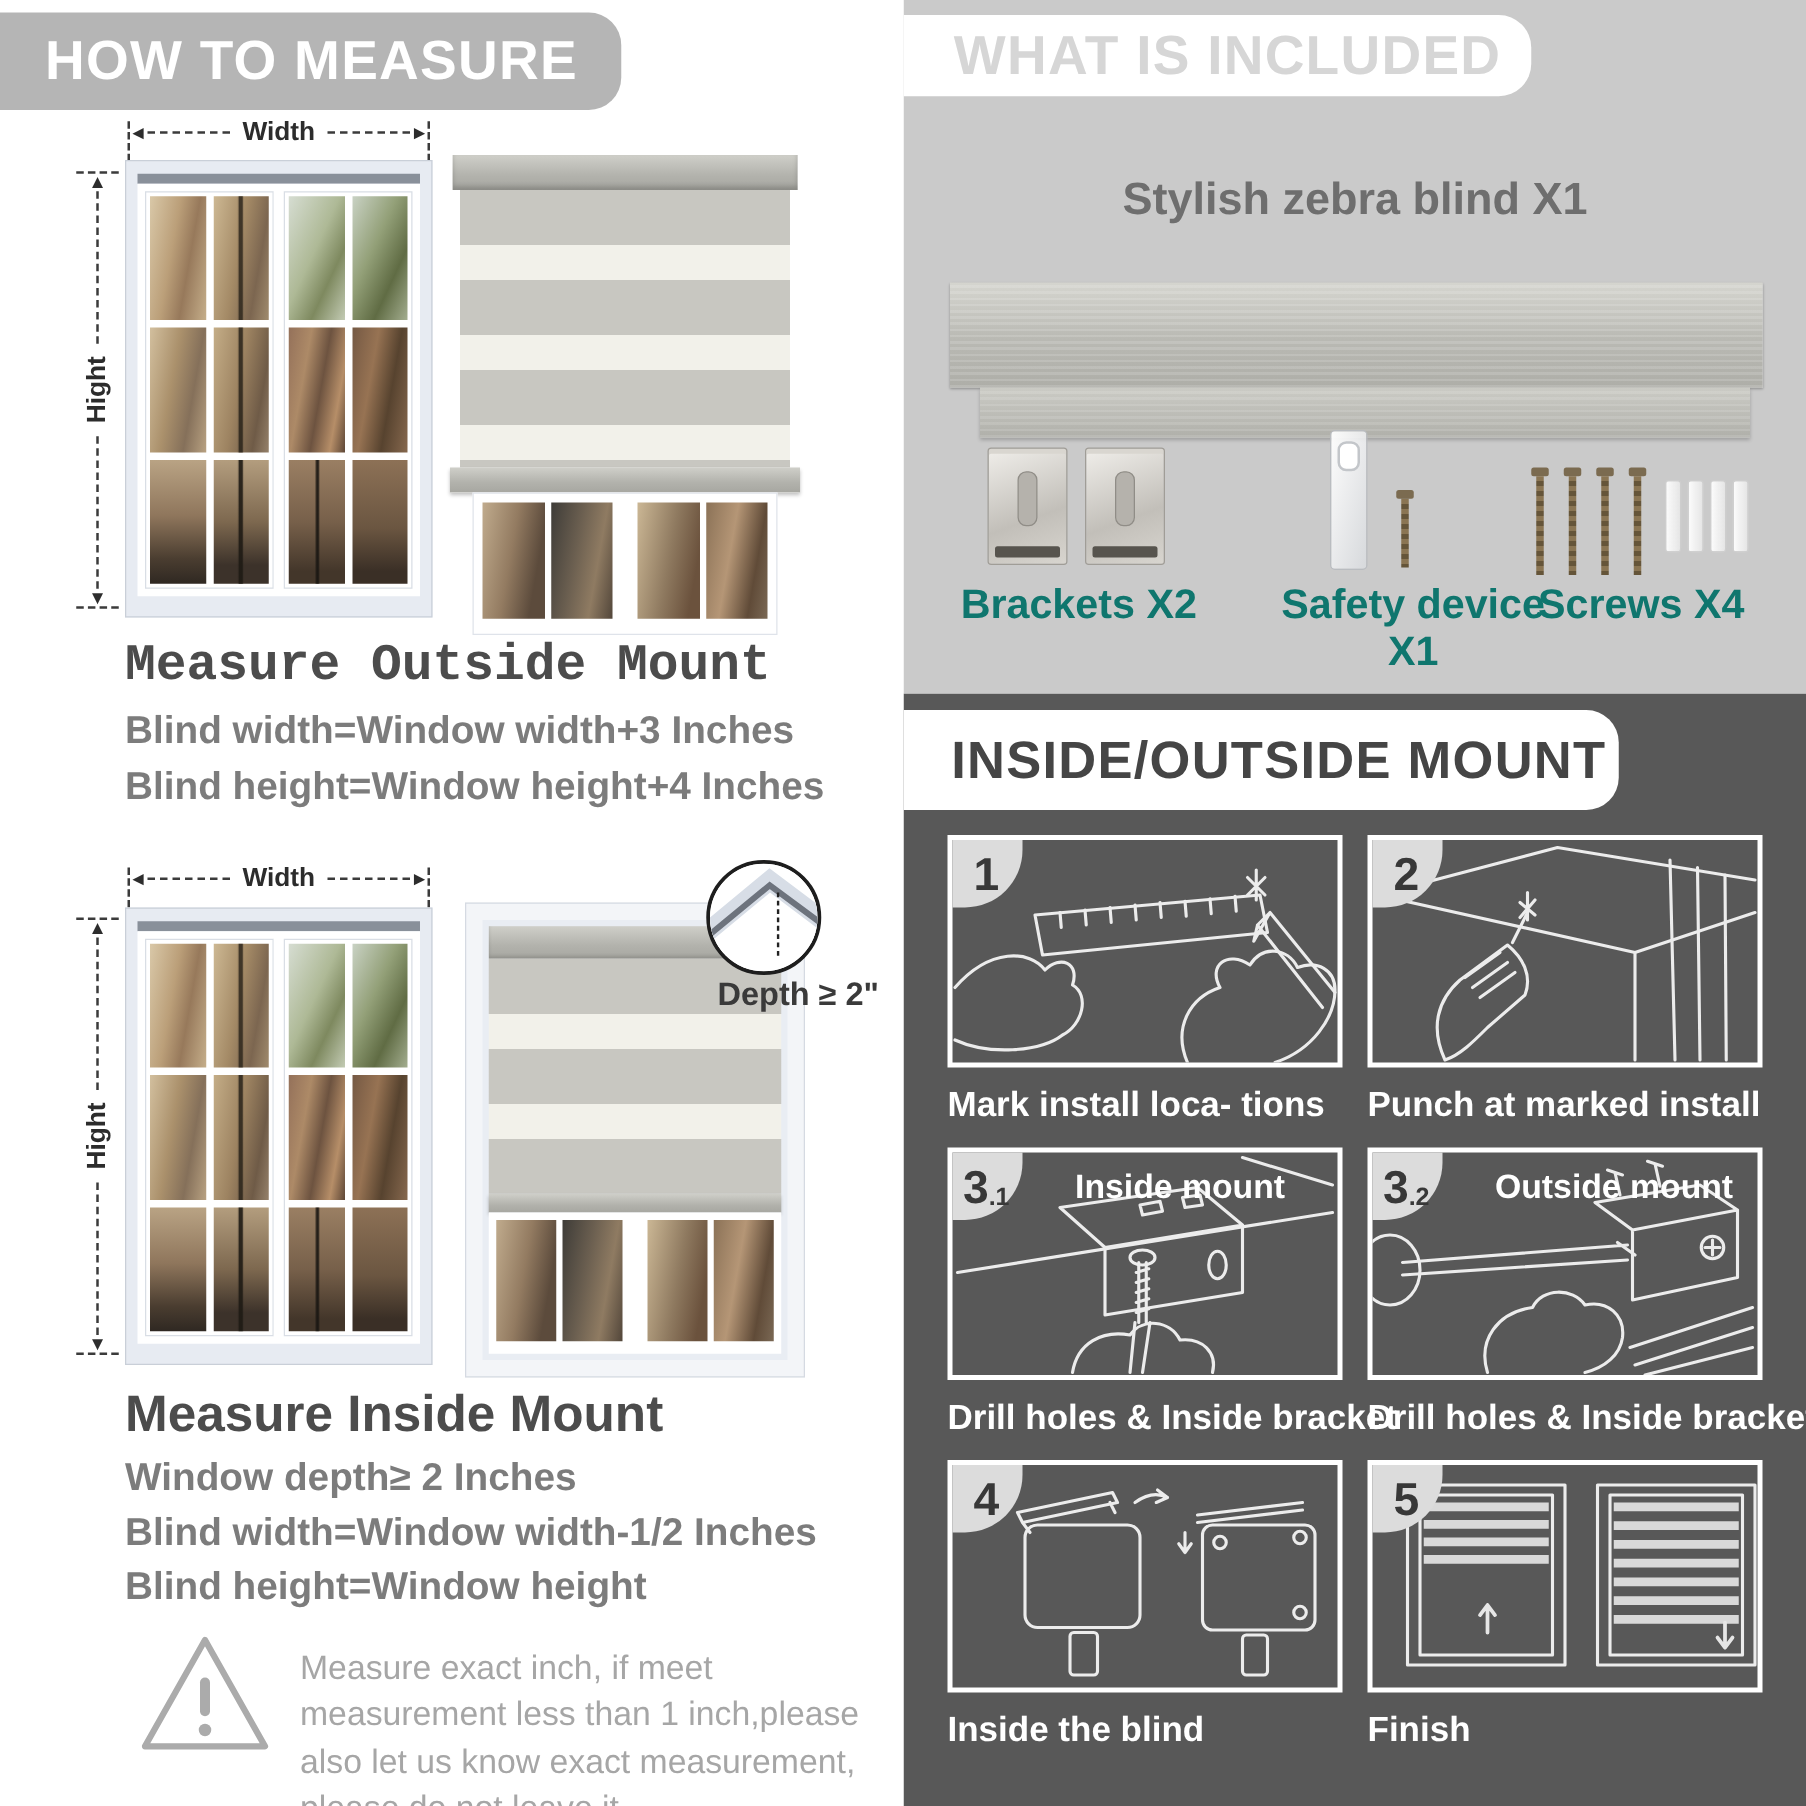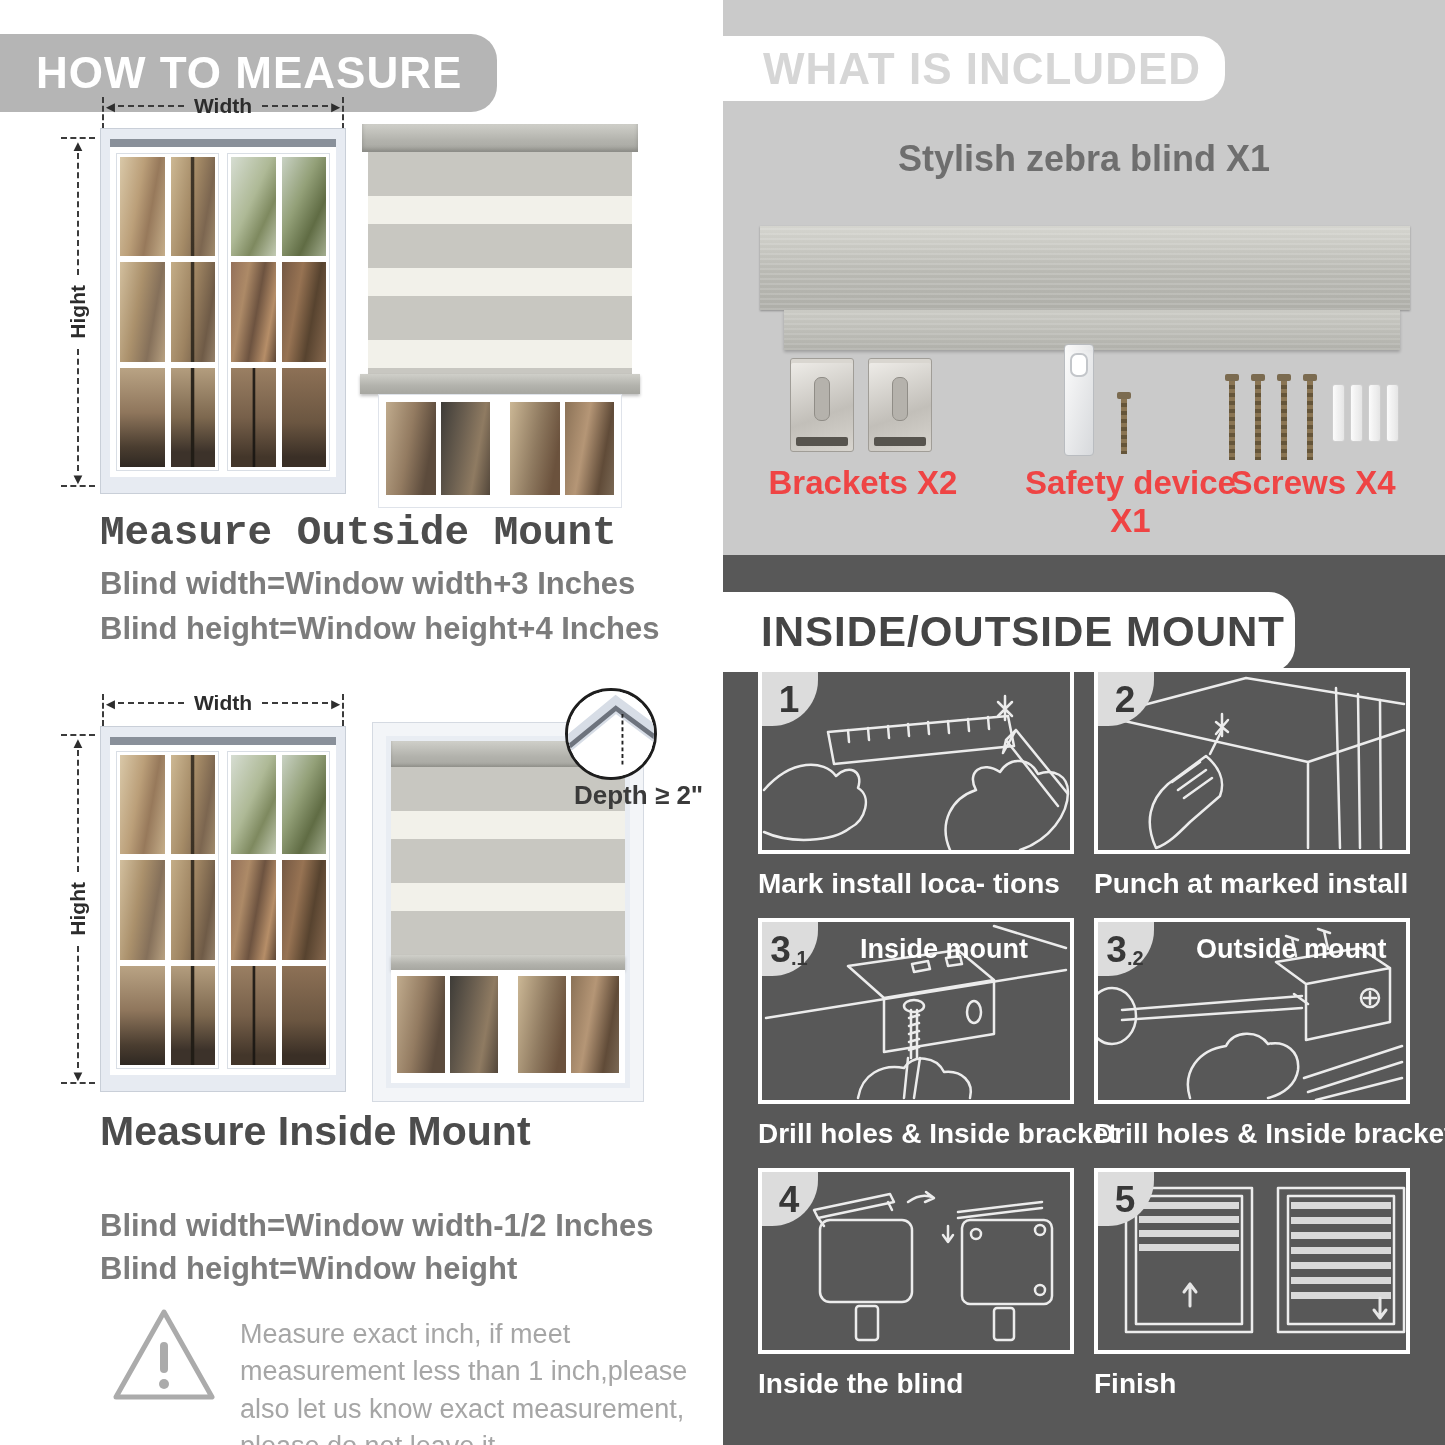--- a/index.html
+++ b/index.html
@@ -5,21 +5,21 @@
   * { margin:0; padding:0; box-sizing:border-box; }
   html,body { background:#fff; }
   .canvas {
     position:relative; width:1445px; height:1445px; overflow:hidden;
     background:#fff; font-family:"Liberation Sans", sans-serif;
   }
   .abs { position:absolute; }
 
   
   .banner { position:absolute; display:flex; align-items:center;
-    font-weight:bold; letter-spacing:1px;margin-top:24px; }
+    font-weight:bold; letter-spacing:1px; }
   .banner-how { left:0; top:10px; width:497px; height:78px; background:#b5b5b5;
     border-radius:0 26px 26px 0; color:#fff; font-size:44px; padding-left:36px; }
   .banner-incl { left:723px; top:12px; width:502px; height:65px; background:#fff;
     border-radius:0 26px 26px 0; color:#d6d6d6; font-size:44px; padding-left:40px; }
   .banner-mount { left:723px; top:568px; width:572px; height:80px; background:#fff;
     border-radius:0 26px 26px 0; color:#454545; font-size:42px; padding-left:38px; }
 
   
   .dim-h { position:absolute; display:flex; align-items:center; height:0; }
   .dim-h::before,.dim-h::after { content:""; position:absolute; top:-9px; height:32px;
@@ -74,21 +74,21 @@
   .warn-text { position:absolute; left:240px; top:1316px; width:450px; font-size:27px;
     color:#a6a6a6; line-height:1.38; }
   .depth-label { position:absolute; left:574px; top:780px; font-size:26px;
     font-weight:bold; color:#3a3a3a; }
 
   
   .right-top  { position:absolute; left:723px; top:0; width:722px; height:555px; background:#cacaca; }
   .right-dark { position:absolute; left:723px; top:555px; width:722px; height:890px; background:#585858; }
   .product-label { position:absolute; left:723px; top:138px; width:722px; text-align:center;
     font-size:36px; font-weight:bold; color:#6e6e6e; }
-  .item-label { position:absolute; font-size:33px; font-weight:bold; color:#ef4444; text-align:center; }
+  .item-label { position:absolute; font-size:33px; font-weight:bold; color:#0f766e; text-align:center; }
 
   .bracket { position:absolute; width:64px; height:94px; border:1px solid #a09d97; border-radius:3px;
     background:linear-gradient(160deg,#f0eeea,#c2bfb9 60%,#d8d5cf);
     box-shadow:inset 0 4px 0 #d9d6d0; }
   .bracket::before { content:""; position:absolute; left:50%; top:20%; width:14px; height:42px;
     transform:translateX(-50%); background:#b5b2ac; border:1px solid #908d87; border-radius:7px; }
   .bracket::after { content:""; position:absolute; left:8%; bottom:5px; width:84%; height:9px;
     background:#57544e; border-radius:2px; }
   .safety { position:absolute; left:1064px; top:344px; width:30px; height:112px;
     background:linear-gradient(105deg,rgba(255,255,255,.95),rgba(219,222,226,.75));
@@ -244,20 +244,21 @@
       <rect width="90" height="90" fill="#ffffff"></rect>
       <path d="M-8,62 L50,14 L98,50" stroke="#d7dde6" stroke-width="16" fill="none"></path>
       <path d="M-6,64 L50,18 L96,52" stroke="#6d737d" stroke-width="5" fill="none"></path>
       <path d="M2,76 L52,36 L92,66" stroke="#ffffff" stroke-width="10" fill="none"></path>
       <path d="M57,24 L57,80" stroke="#222" stroke-width="2" stroke-dasharray="4 3" fill="none"></path>
     </svg>
   </div>
   <div class="depth-label">Depth ≥ 2"</div>
 
   <div class="h-left" style="left:100px; top:1108px;">Measure Inside Mount</div>
+  <div class="spec" style="left:100px; top:1164px;">Window depth≥ 2 Inches</div>
   <div class="spec" style="left:100px; top:1208px;">Blind width=Window width-1/2 Inches</div>
   <div class="spec" style="left:100px; top:1251px;">Blind height=Window height</div>
 
   <svg class="abs" style="left:108px; top:1304px;" width="112" height="102" viewBox="0 0 112 102">
     <path d="M56,8 L104,93 L8,93 Z" fill="none" stroke="#ababab" stroke-width="5" stroke-linejoin="round"></path>
     <rect x="52" y="38" width="8" height="31" rx="4" fill="#ababab"></rect>
     <circle cx="56" cy="80" r="5" fill="#ababab"></circle>
   </svg>
   <div class="warn-text">Measure exact inch, if meet measurement less than 1 inch,please also let us know exact measurement, please do not leave it</div>
 

